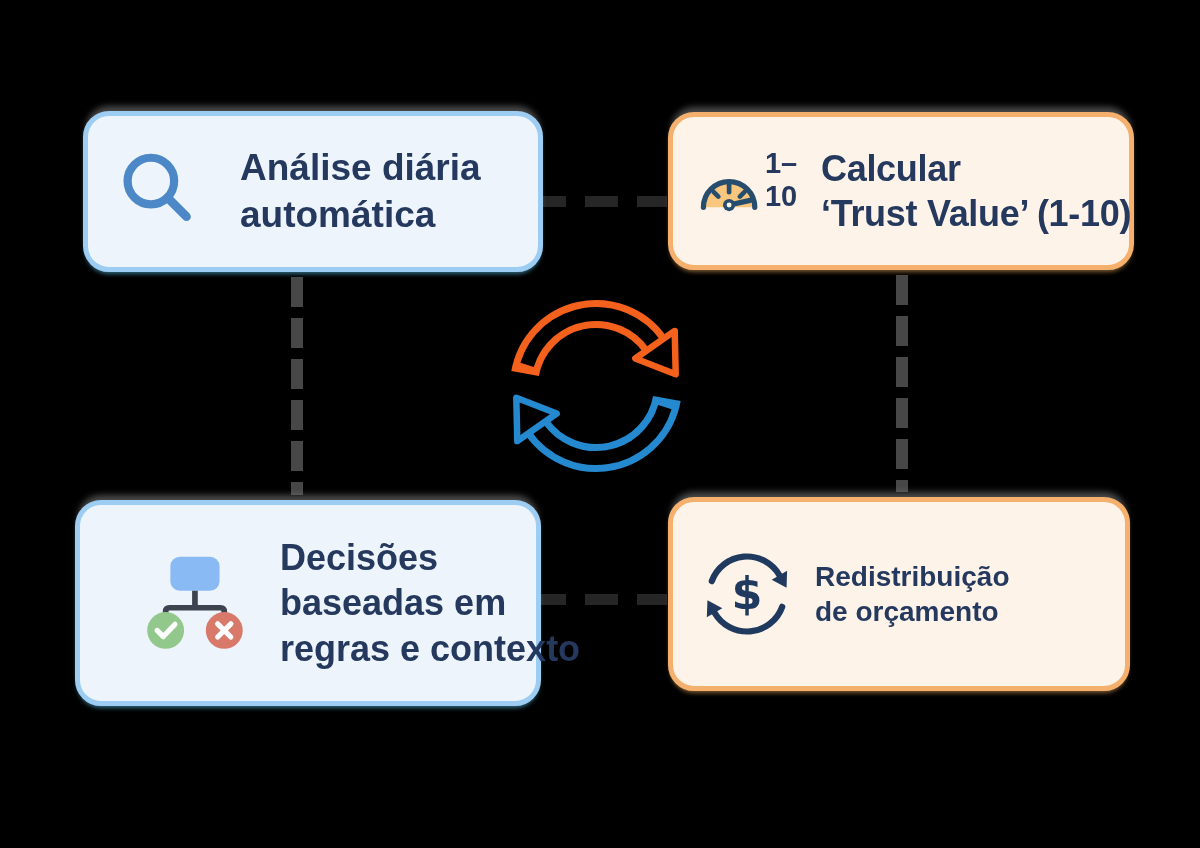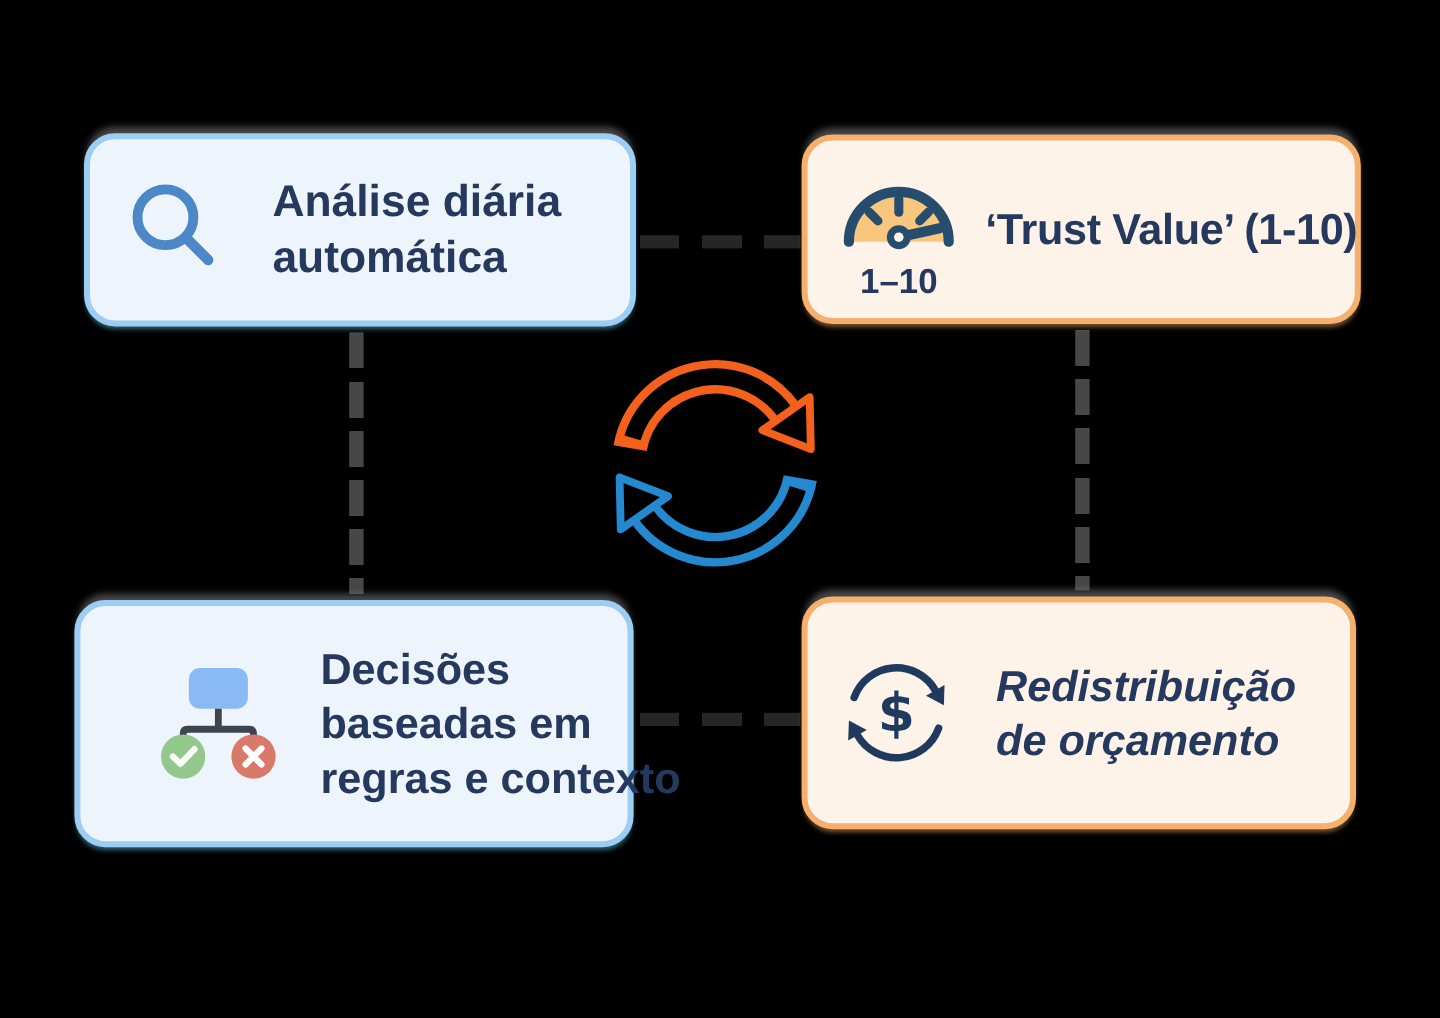--- a/index.html
+++ b/index.html
@@ -7,38 +7,39 @@
     position:relative;width:1200px;height:848px;background:#000;overflow:hidden;
     font-family:"Liberation Sans", sans-serif;
   }
   .card{
     position:absolute;border-radius:26px;border:5px solid;box-sizing:border-box;
     display:flex;align-items:center;
   }
   .card.blue{
     background:#eef4fb;border-color:#9dcdf2;
     box-shadow:0 -8px 6px -3px rgba(135,135,135,.55), 0 4px 4px -2px rgba(90,185,225,.55);
+    margin-left:13px;
   }
   .card.orange{
     background:#fdf3e8;border-color:#f5b06e;
     box-shadow:0 -8px 6px -3px rgba(135,135,135,.55), 0 4px 4px -2px rgba(245,175,100,.5);
   }
   .card-tl{left:70px;top:111px;width:460px;height:161px;}
   .card-tr{left:668px;top:112px;width:466px;height:158px;}
   .card-bl{left:62px;top:500px;width:466px;height:206px;padding-left:40px;}
   .card-br{left:668px;top:497px;width:462px;height:194px;}
 
   .card-text{color:#25395f;font-weight:600;line-height:1.26;}
   .card-text div{white-space:nowrap;}
   .card-tl .card-text{font-size:37px;margin-left:38px;}
   .card-tr .card-text{font-size:36px;margin-left:20px;letter-spacing:-0.3px;}
   .card-bl .card-text{font-size:36px;margin-left:34px;}
-  .card-br .card-text{font-size:36px;margin-left:34px;font-style:italic;}
+  .card-br .card-text{font-size:28px;margin-left:19px;}
 
-  .icon-wrap{flex:0 0 auto;display:flex;flex-direction:column;}
+  .icon-wrap{flex:0 0 auto;display:flex;flex-direction:row;}
   .card-tl .icon-wrap{margin-left:30px;}
   .card-tr .icon-wrap{margin-left:24px;width:104px;}
   .card-bl .icon-wrap{margin-left:22px;}
   .card-br .icon-wrap{margin-left:25px;}
   .gauge-label{
     font-size:29px;font-weight:700;color:#25395f;margin-top:0px;text-align:center;
   }
 
   .dash-v{position:absolute;width:12px;background:repeating-linear-gradient(180deg,#474747 0 30px,transparent 30px 41px);}
   .dash-h{position:absolute;height:11px;background:repeating-linear-gradient(90deg,#262626 0 33px,transparent 33px 52px);}
@@ -88,20 +89,21 @@
         <line x1="55" y1="36" x2="55" y2="48" stroke="#274d6e" stroke-width="8" stroke-linecap="round"></line>
         <line x1="28.8" y1="47.8" x2="36.6" y2="55.6" stroke="#274d6e" stroke-width="8" stroke-linecap="round"></line>
         <line x1="81.2" y1="47.8" x2="73.4" y2="55.6" stroke="#274d6e" stroke-width="8" stroke-linecap="round"></line>
         <line x1="55" y1="70" x2="91" y2="62" stroke="#274d6e" stroke-width="9" stroke-linecap="round"></line>
         <circle cx="55" cy="70" r="10.5" fill="#274d6e"></circle>
         <circle cx="55" cy="70" r="4.2" fill="#fdf3e7"></circle>
       </svg>
       <div class="gauge-label">1–10</div>
     </div>
     <div class="card-text">
+      <div>Calcular</div>
       <div>‘Trust Value’ (1-10)</div>
     </div>
   </div>
 
   <div class="card blue card-bl">
     <div class="icon-wrap">
       <svg width="104" height="106" viewBox="0 0 110 110">
         <rect x="30" y="6" width="52" height="36" rx="10" fill="#8abaf3"></rect>
         <path d="M 56 42 V 60 M 25 78 V 64 Q 25 60 29 60 H 83 Q 87 60 87 64 V 78" fill="none" stroke="#3d4450" stroke-width="6"></path>
         <circle cx="25" cy="84" r="19.5" fill="#93c88c"></circle>

